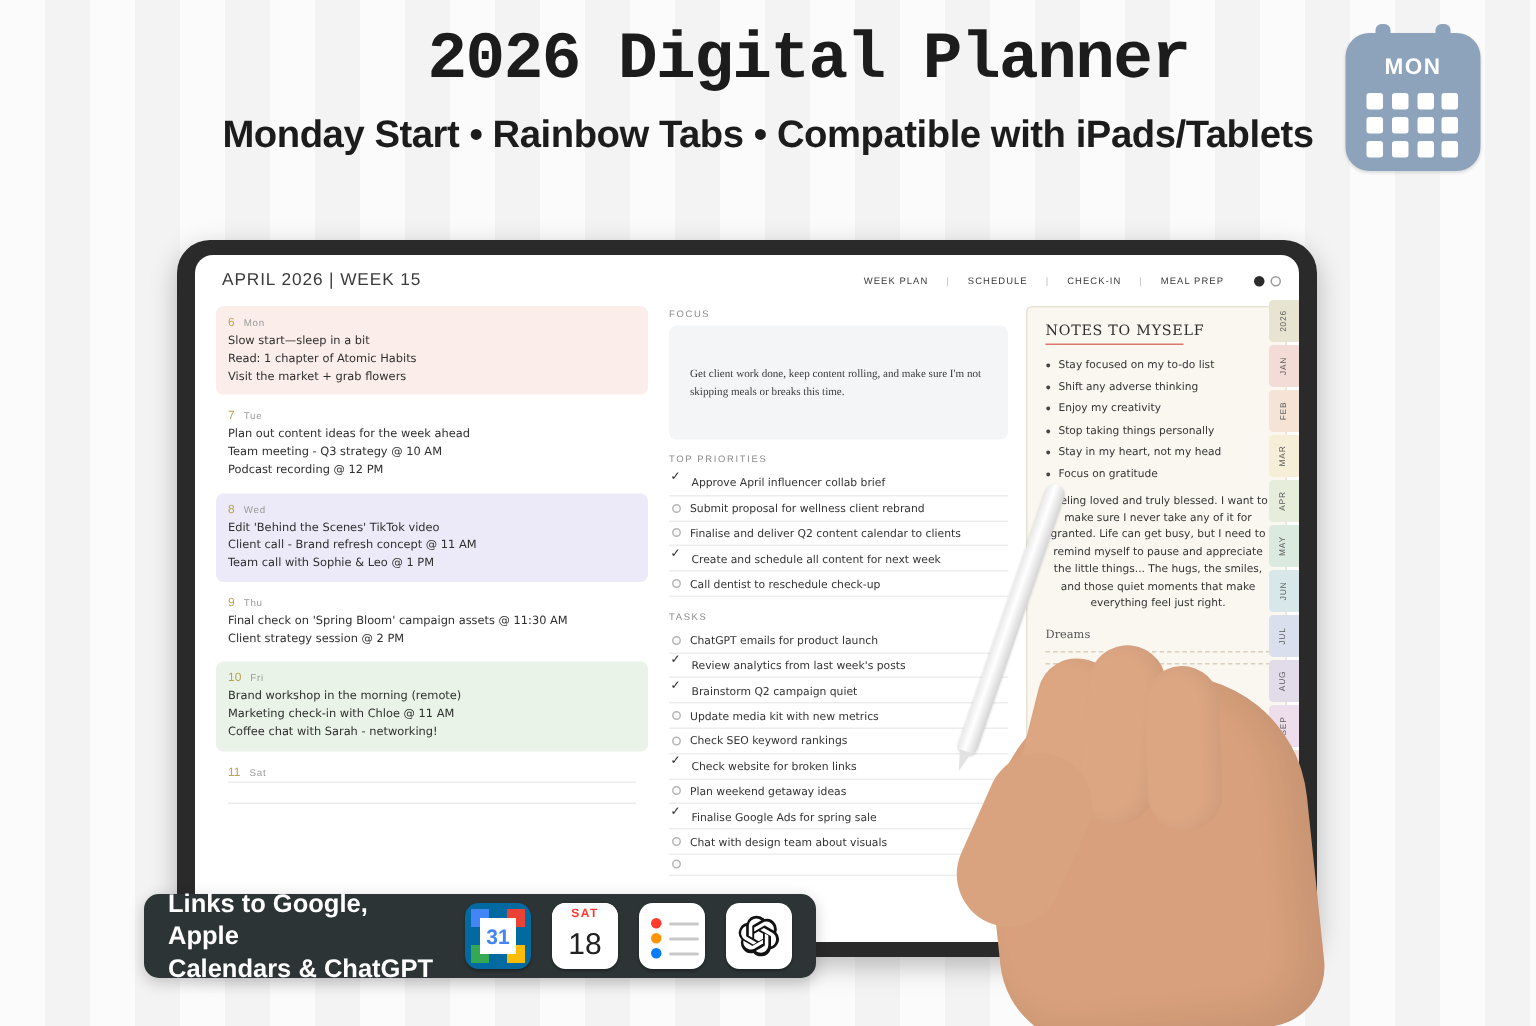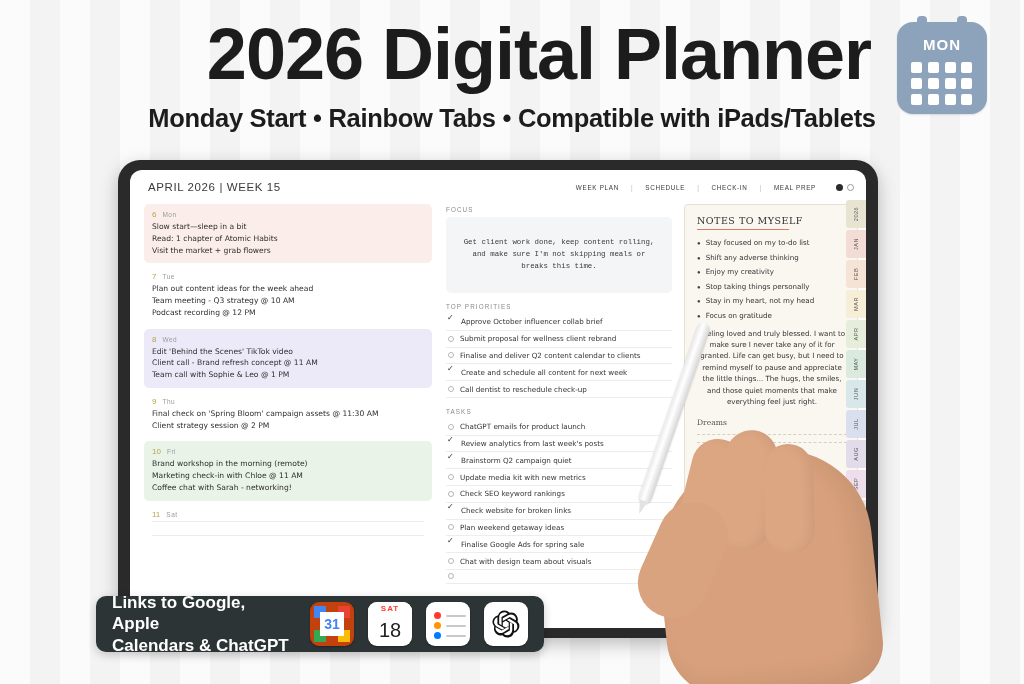--- a/index.html
+++ b/index.html
@@ -14,23 +14,23 @@
     position: relative; width: 1024px; height: 684px;
     background:
       repeating-linear-gradient(90deg,
         #fbfbfb 0px, #fbfbfb 30px,
         #f3f3f3 30px, #f3f3f3 60px);
     overflow: hidden;
   }
   
   .header { position: absolute; top: 18px; left: 0; width: 1024px; text-align: center; }
   .title {
-    font-family: Liberation Sans, sans-serif;
+    font-family: Liberation Mono, monospace;
     font-weight: bold;
-    font-size: 72px;
+    font-size: 44px;
     letter-spacing: -1px;
     color: #1c1c1c;
     line-height: 1.0;
     padding-left: 10px;
     margin-left: 44px;
   }
   .subtitle {
     margin-top: 14px;
     font-size: 25.5px;
     color: #1c1c1c;
@@ -111,22 +111,22 @@
   .sechead {
     font-size: 6.3px; color: #8a8a8a; letter-spacing: 1.1px;
     margin: 2px 0 4px 0;
   }
   .focus-box {
     background: #f4f5f7; border-radius: 5px; height: 76px;
     display: flex; align-items: center; justify-content: center;
     padding: 8px 14px; margin-bottom: 10px;
   }
   .focus-text {
-    font-size: 7.4px; color: #3a3a3a; line-height: 1.6; text-align: center;
-    font-family: Liberation Mono, monospace;
+    font-size: 7.4px; color: #3a3a3a; line-height: 1.6; text-align: left;
+    font-family: Liberation Serif, serif;
   }
   .task {
     display: flex; align-items: center; gap: 6px;
     border-bottom: 1px solid #ededed; padding: 3.4px 0 3.4px 2px;
   }
   .cb {
     width: 6px; height: 6px; border: 1px solid #b6b6b6; border-radius: 50%;
     flex: 0 0 6px;
   }
   .cbk { position: relative; width: 7px; flex: 0 0 7px; height: 7px; }
@@ -219,21 +219,21 @@
     width: 448px; height: 56px;
     background: #2d3436; border-radius: 10px;
     display: flex; align-items: center; padding: 0 16px; gap: 14px;
     box-shadow: 0 3px 10px rgba(0,0,0,.2);
   }
   .badge-text {
     color: #fff; font-size: 17px; font-weight: bold; line-height: 1.25;
     width: 200px;
   }
   .appicon {
-    width: 44px; height: 44px; border-radius: 9px; background: #c2410c;
+    width: 44px; height: 44px; border-radius: 9px; background: #0369a1;
     position: relative; overflow: hidden; flex: 0 0 44px;
     box-shadow: 0 1px 2px rgba(0,0,0,.3);
   }
   
   .gcal .g-tl { position:absolute; left:4px; top:4px; width:12px; height:12px; background:#4285F4;}
   .gcal .g-tr { position:absolute; right:4px; top:4px; width:12px; height:12px; background:#EA4335;}
   .gcal .g-bl { position:absolute; left:4px; bottom:4px; width:12px; height:12px; background:#34A853;}
   .gcal .g-br { position:absolute; right:4px; bottom:4px; width:12px; height:12px; background:#FBBC05;}
   .gcal .g-c  { position:absolute; left:10px; top:10px; right:10px; bottom:10px;
                 background:#fff; display:flex; align-items:center; justify-content:center;
@@ -373,21 +373,21 @@
 
         <div class="col-mid">
           <div class="sechead">FOCUS</div>
           <div class="focus-box">
             <div class="focus-text">Get client work done, keep content rolling, and make sure I'm not skipping meals or breaks this time.</div>
           </div>
 
           <div class="sechead">TOP PRIORITIES</div>
           <div class="task">
               <span class="cbk"></span>
-              <span>Approve October influencer collab brief</span>
+              <span>Approve April influencer collab brief</span>
             </div>
           <div class="task">
               <span class="cb"></span>
               <span>Submit proposal for wellness client rebrand</span>
             </div>
           <div class="task">
               <span class="cb"></span>
               <span>Finalise and deliver Q2 content calendar to clients</span>
             </div>
           <div class="task">

